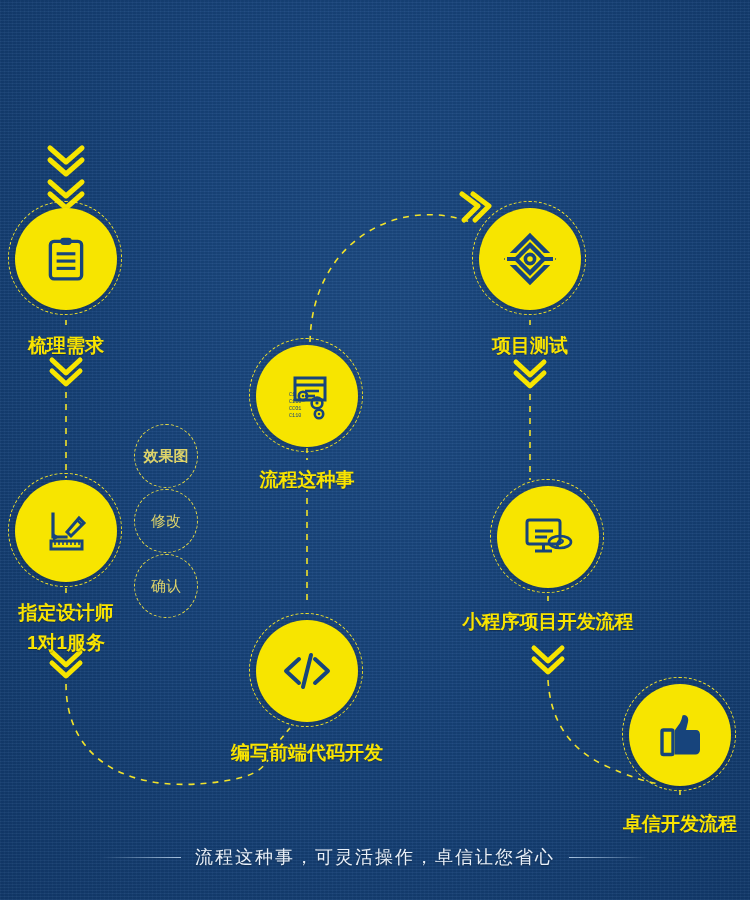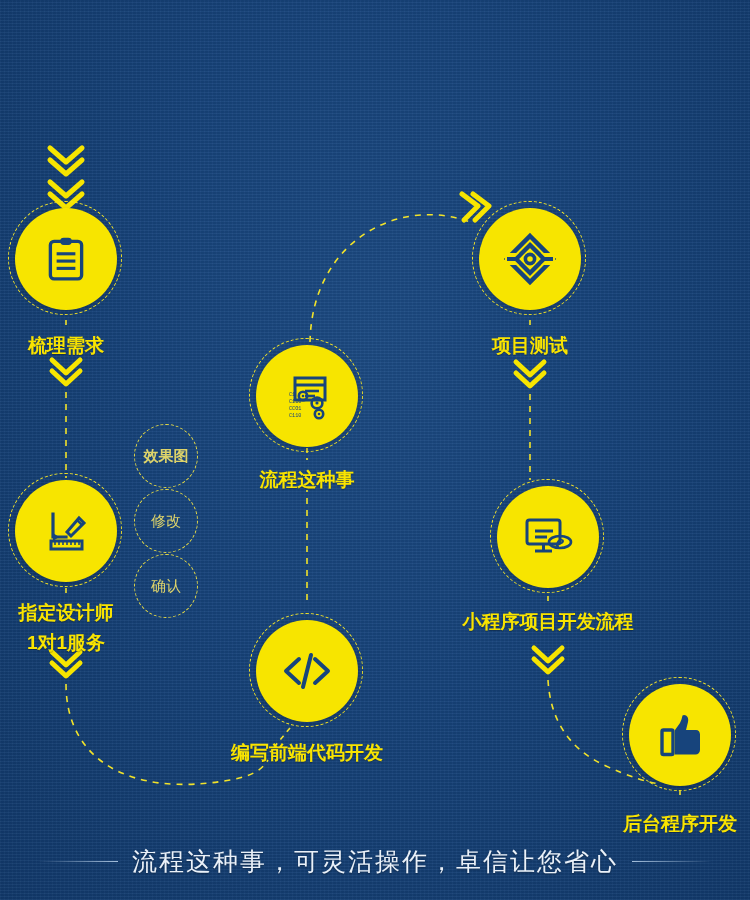--- a/index.html
+++ b/index.html
@@ -120,21 +120,21 @@
   .footer .rule {
     width: 80px;
     height: 1px;
     background: linear-gradient(90deg, rgba(190,215,240,0), rgba(190,215,240,0.85));
   }
   .footer .rule.right {
     background: linear-gradient(90deg, rgba(190,215,240,0.85), rgba(190,215,240,0));
   }
   .footer .ftext {
     color: #eaf1f9;
-    font-size: 25px;
+    font-size: 18px;
     letter-spacing: 2px;
     white-space: nowrap;
     text-shadow: 0 1px 2px rgba(0,0,0,0.35);
     font-family: Liberation Serif, serif;
   }
 </style>
 </head>
 <body>
 
 <div id="canvas">
@@ -349,21 +349,21 @@
   <div class="node" style="left:680px; top:735px;">
     <div class="ring"></div>
     <div class="disc">
       <svg width="54" height="54" viewBox="0 0 54 54">
         <path d="M31,7 C34,7 36,10 35,14 L33,22 L43,22 C45.5,22 47,24 47,26.5 L47,42 C47,44.5 45,46.5 42.5,46.5 L22,46.5 L22,22 L27,15 C28.5,12 29,9.5 29.5,7.5 Z" fill="#17447c"></path>
         <rect x="9" y="22" width="11" height="24.5" rx="1.5" fill="none" stroke="#17447c" stroke-width="3.4"></rect>
       </svg>
     </div>
   </div>
   <div class="label" style="left:680px; top:812px;">
-    <span>后台程序开发</span>
+    <span>卓信开发流程</span>
   </div>
 
   <div class="footer">
     <div class="rule"></div>
     <div class="ftext">流程这种事，可灵活操作，卓信让您省心</div>
     <div class="rule right"></div>
   </div>
 
 </div>
 

